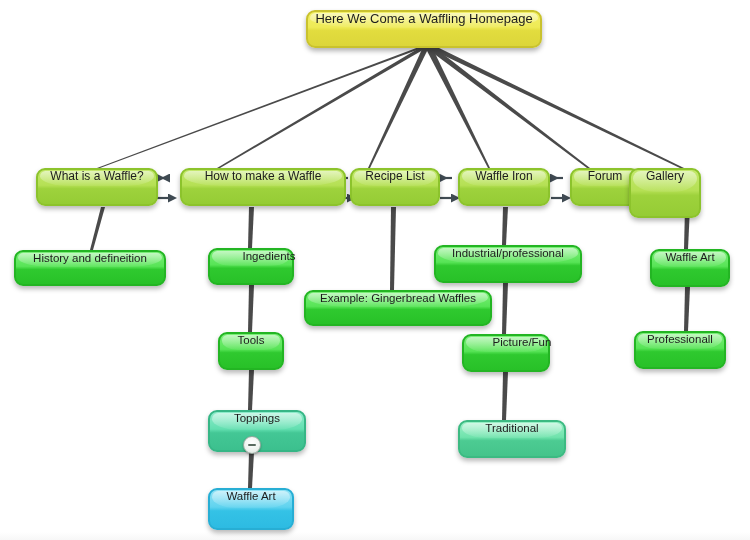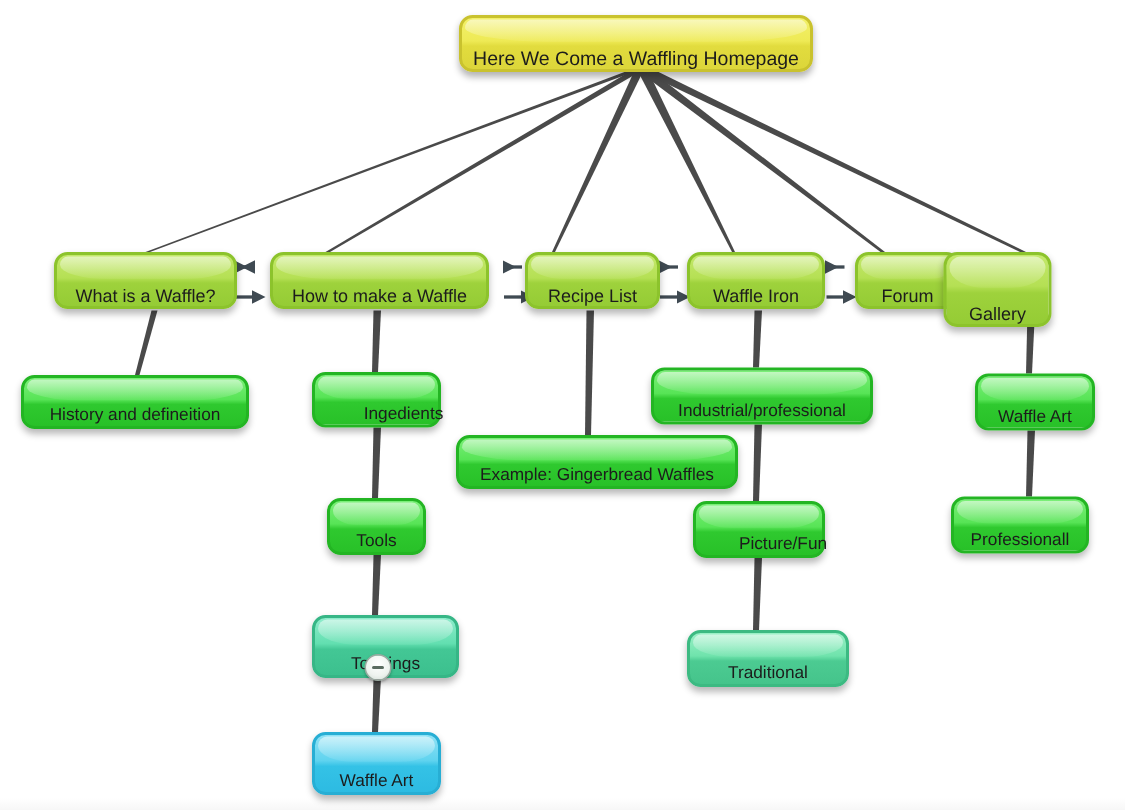--- a/index.html
+++ b/index.html
@@ -8,21 +8,21 @@
     background:#ffffff;
     font-family:"Liberation Sans","DejaVu Sans",sans-serif;
     overflow:hidden;
     position:relative;
   }
   #canvas{position:absolute;inset:0;width:750px;height:540px;}
   #edges{position:absolute;left:0;top:0;width:750px;height:540px;}
   .node{
     position:absolute;
     box-sizing:border-box;
-    display:flex;align-items:flex-end;justify-content:center;
+    display:flex;align-items:flex-start;justify-content:center;
     border-radius:9px;
     text-align:center;
     color:#1c1c1c;
     white-space:nowrap;
     z-index:5;
   }
   .node .lbl{
     position:relative;
     z-index:2;
     line-height:1.1;
@@ -169,21 +169,21 @@
     </g>
   </svg>
 
   <div class="node n-root" style="left:306px;top:10px;width:236px;height:38px;">
     <span class="lbl">Here We Come a Waffling Homepage</span>
   </div>
 
   <div class="node n-l2" style="left:36px;top:168px;width:122px;height:38px;">
     <span class="lbl">What is a Waffle?</span>
   </div>
-  <div class="node n-l2" style="left:180px;top:168px;width:146px;height:38px;">
+  <div class="node n-l2" style="left:180px;top:168px;width:166px;height:38px;">
     <span class="lbl">How to make a Waffle</span>
   </div>
   <div class="node n-l2" style="left:350px;top:168px;width:90px;height:38px;">
     <span class="lbl">Recipe List</span>
   </div>
   <div class="node n-l2" style="left:570px;top:168px;width:70px;height:38px;">
     <span class="lbl">Forum</span>
   </div>
   <div class="node n-l2" style="left:458px;top:168px;width:92px;height:38px;">
     <span class="lbl">Waffle Iron</span>

